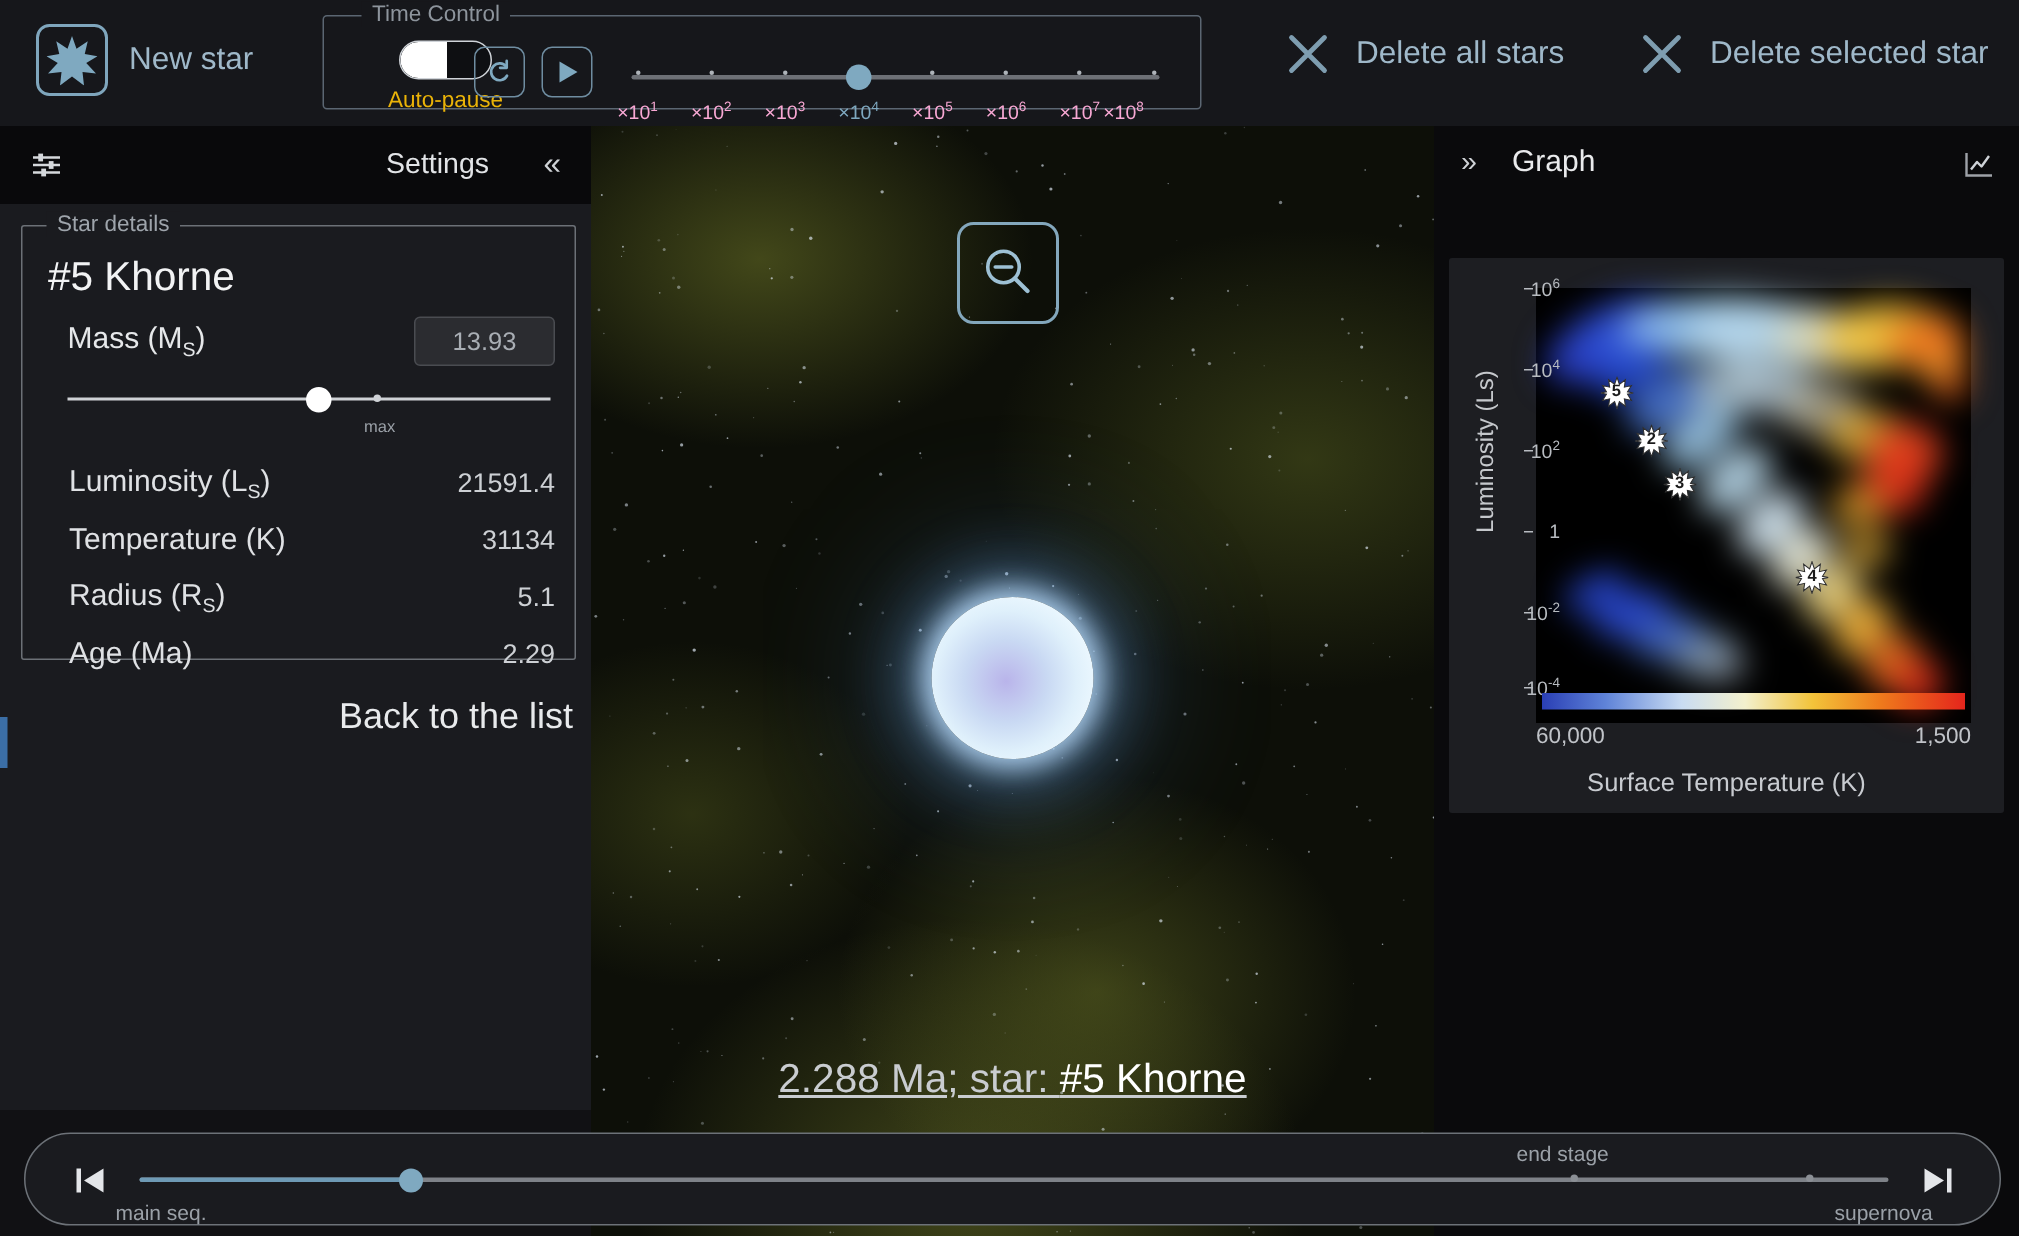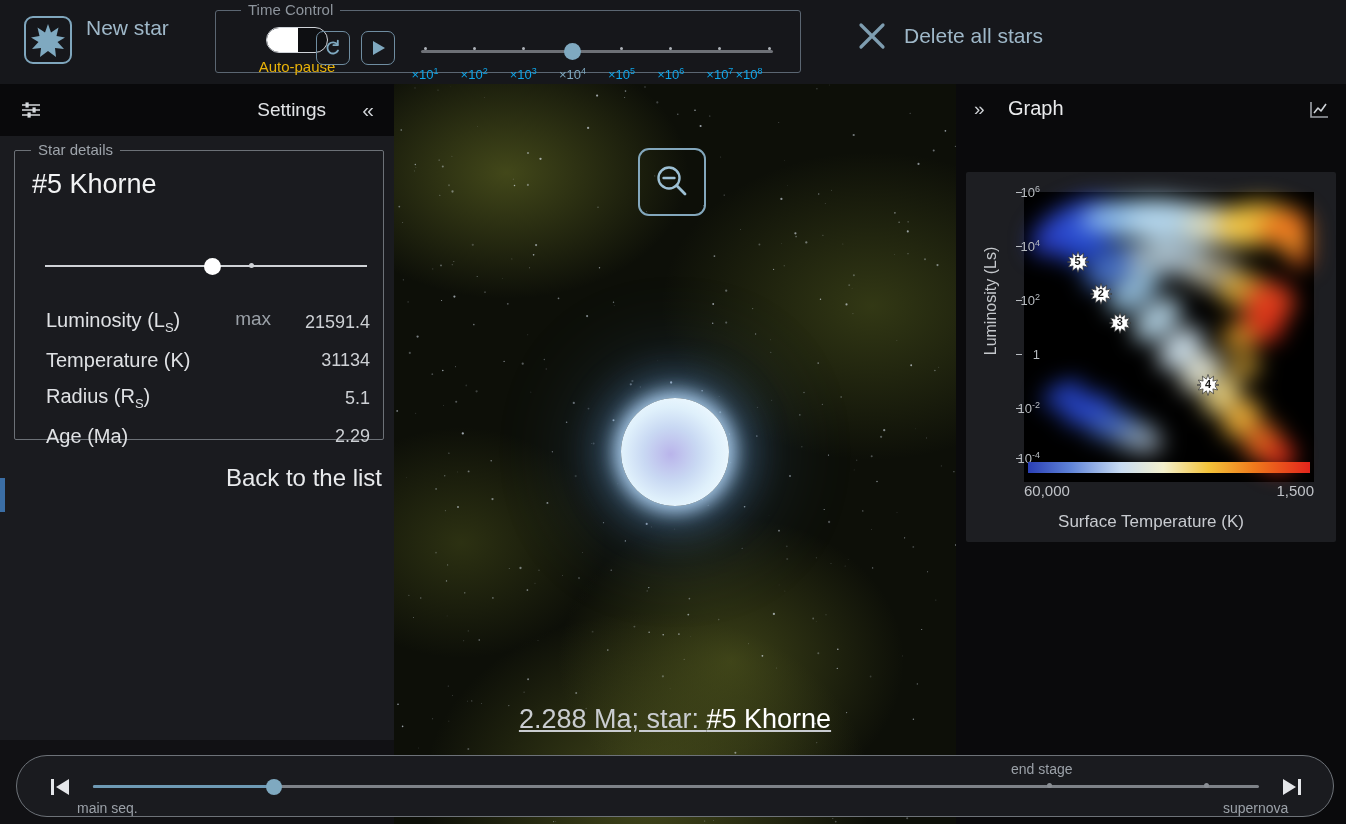--- a/index.html
+++ b/index.html
@@ -13,21 +13,21 @@
   }
   #app { position: relative; width: 1346px; height: 824px; }
 
   
   #topbar {
     position: absolute; left: 0; top: 0; width: 1346px; height: 84px;
     background: #16171b;
     display: flex; align-items: flex-start;
   }
   #newstar-btn {
-    display: flex; gap: 14px;
+    display: flex; align-items: center; gap: 14px;
     margin-left: 24px; margin-top: 16px; cursor: pointer;
   }
   #newstar-icon {
     width: 48px; height: 48px; border: 2px solid #7fa6bd; border-radius: 9px;
     display: flex; align-items: center; justify-content: center;
   }
   #newstar-label { font-size: 21px; color: #9fb8c9; }
 
   
   #timectl {
@@ -72,21 +72,21 @@
   }
   .speed-tick {
     position: absolute; top: 14px; width: 3px; height: 3px;
     border-radius: 50%; background: #aeb3b9;
   }
   #speed-handle {
     position: absolute; top: 10px; width: 17px; height: 17px; border-radius: 50%;
     background: #7fa9c0; cursor: pointer;
   }
   .speed-label {
-    position: absolute; top: 33px; font-size: 13px; color: #0ea5e9;
+    position: absolute; top: 33px; font-size: 13px; color: #f9a8d4;
     transform: translateX(-50%); white-space: nowrap;
   }
   .speed-label.sel { color: #7fa9c0; }
   .speed-label sup { font-size: 9px; }
 
   .delbtn {
     position: absolute; top: 20px; display: flex; align-items: center;
     gap: 16px; cursor: pointer;
   }
   #del-all { left: 856px; }
@@ -124,21 +124,21 @@
   #mass-label sub { font-size: 13px; }
   #mass-value {
     width: 94px; height: 33px; background: #2b2c30; border: 1px solid #4a4c51;
     border-radius: 4px; color: #a9aeb4; font-size: 17px;
     display: flex; align-items: center; justify-content: center; cursor: text;
   }
   #mass-slider { position: absolute; left: 30px; top: 104px; width: 322px; height: 36px; }
   #mass-track { position: absolute; left: 0; top: 10px; width: 322px; height: 2px; background: #cfd2d6; }
   #mass-maxtick { position: absolute; top: 8px; width: 5px; height: 5px; border-radius: 50%; background: #cfd2d6; }
   #mass-handle { position: absolute; top: 3px; width: 17px; height: 17px; border-radius: 50%; background: #ffffff; cursor: pointer; }
-  #mass-max-label { position: absolute; top: 24px; font-size: 19px; color: #9aa0a7; transform: translateX(-50%); margin-top: 29px; }
+  #mass-max-label { position: absolute; top: 24px; font-size: 11px; color: #9aa0a7; transform: translateX(-50%); }
 
   .prop-row {
     position: absolute; left: 31px; width: 324px; height: 38px;
     display: flex; align-items: center; justify-content: space-between;
   }
   .prop-name { font-size: 20px; color: #dfe1e4; }
   .prop-name sub { font-size: 13px; }
   .prop-val { font-size: 18px; color: #cdd0d4; }
 
   #back-to-list {
@@ -328,20 +328,26 @@
       </div>
     </div>
 
     <div class="delbtn" id="del-all">
       <svg width="32" height="32" viewBox="0 0 32 32">
         <path d="M5 5 L27 27 M27 5 L5 27" stroke="#7e9db0" stroke-width="3.2" stroke-linecap="round"></path>
       </svg>
       <span class="lbl">Delete all stars</span>
     </div>
 
+    <div class="delbtn" id="del-sel">
+      <svg width="32" height="32" viewBox="0 0 32 32">
+        <path d="M5 5 L27 27 M27 5 L5 27" stroke="#7e9db0" stroke-width="3.2" stroke-linecap="round"></path>
+      </svg>
+      <span class="lbl">Delete selected star</span>
+    </div>
   </div>
 
   <div id="settings">
     <div id="settings-header">
       <div id="settings-icon">
         <svg width="22" height="22" viewBox="0 0 22 22">
           <path d="M2 6 H20 M2 11 H20 M2 16 H20" stroke="#d5d8dc" stroke-width="1.7"></path>
           <rect x="5.5" y="3.4" width="3.2" height="5.2" fill="#d5d8dc"></rect>
           <rect x="12.5" y="8.4" width="3.2" height="5.2" fill="#d5d8dc"></rect>
           <rect x="7.5" y="13.4" width="3.2" height="5.2" fill="#d5d8dc"></rect>
@@ -349,20 +355,26 @@
       </div>
       <div id="settings-title">Settings</div>
       <div id="settings-collapse">«</div>
     </div>
 
     <div id="star-details">
       <div id="star-details-legend">Star details</div>
 
       <div id="star-name">#5 Khorne</div>
 
+      <div id="mass-row">
+        <div id="mass-label">
+          <span>Mass (M</span><sub>S</sub><span>)</span>
+        </div>
+        <div id="mass-value">13.93</div>
+      </div>
 
       <div id="mass-slider">
         <div id="mass-track"></div>
         <div id="mass-maxtick" style="left: 203.58px;"></div>
         <div id="mass-handle" style="left: 158.94px;"></div>
         <div id="mass-max-label" style="left: 208.08px;">max</div>
       </div>
 
       <div id="prop-rows">
           <div class="prop-row" style="top: 152px;">

